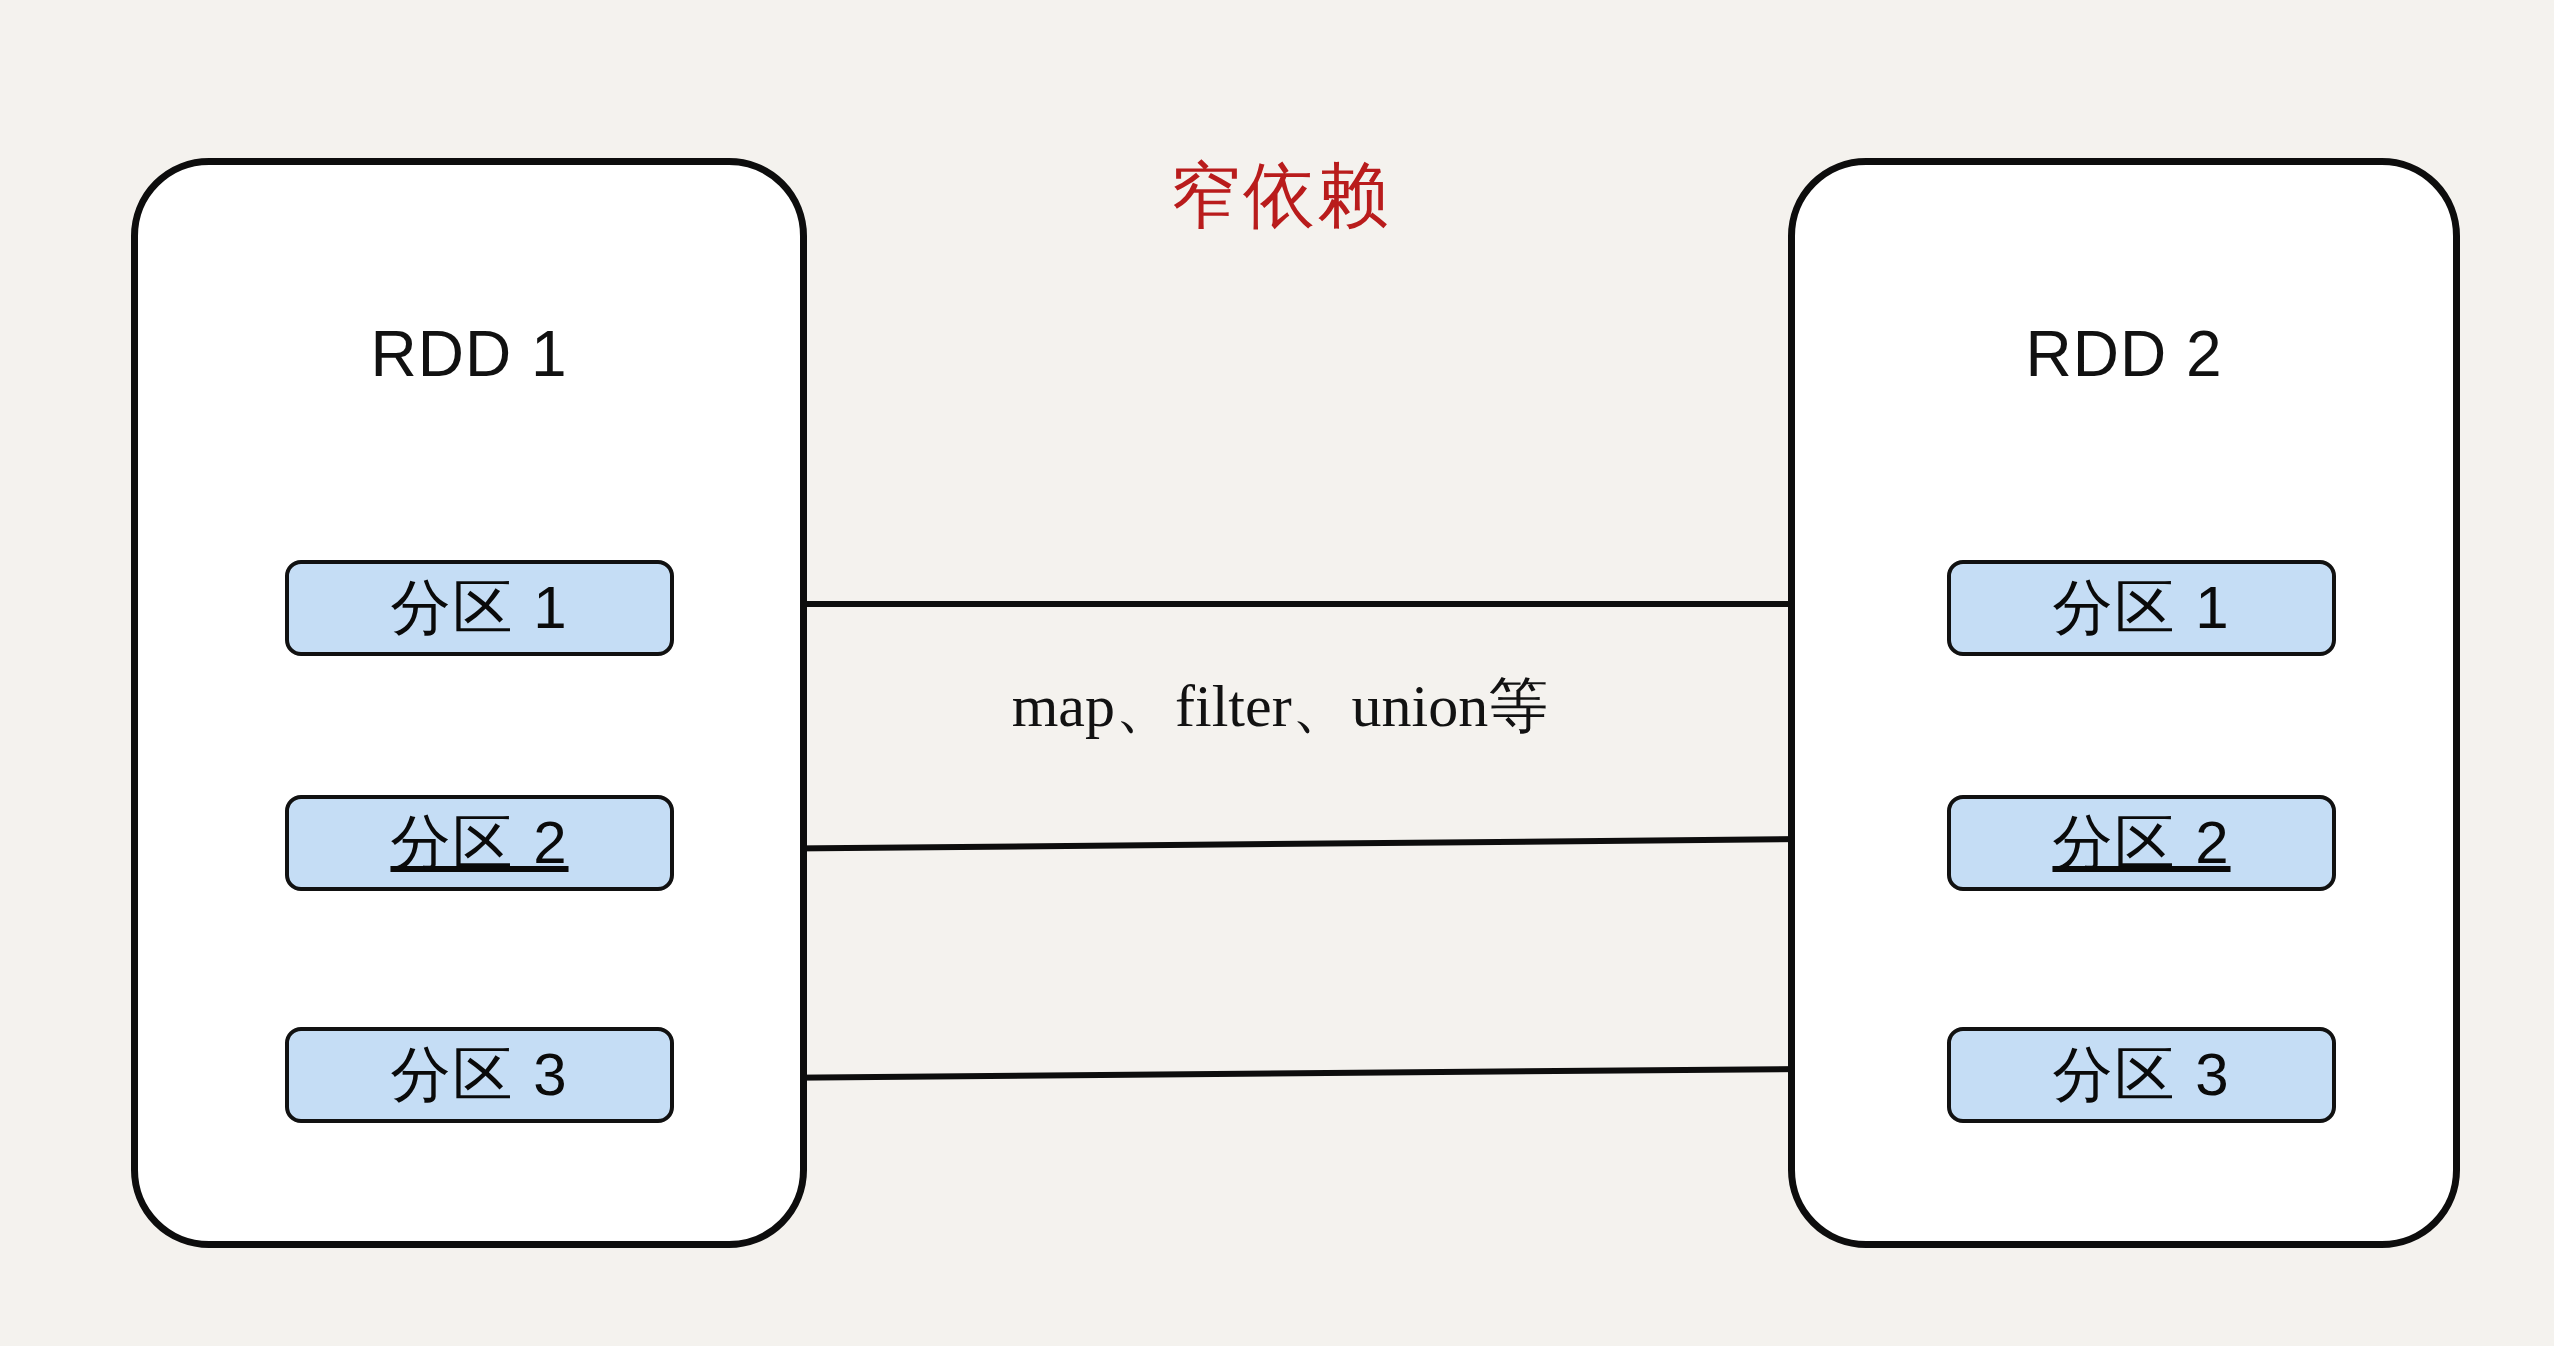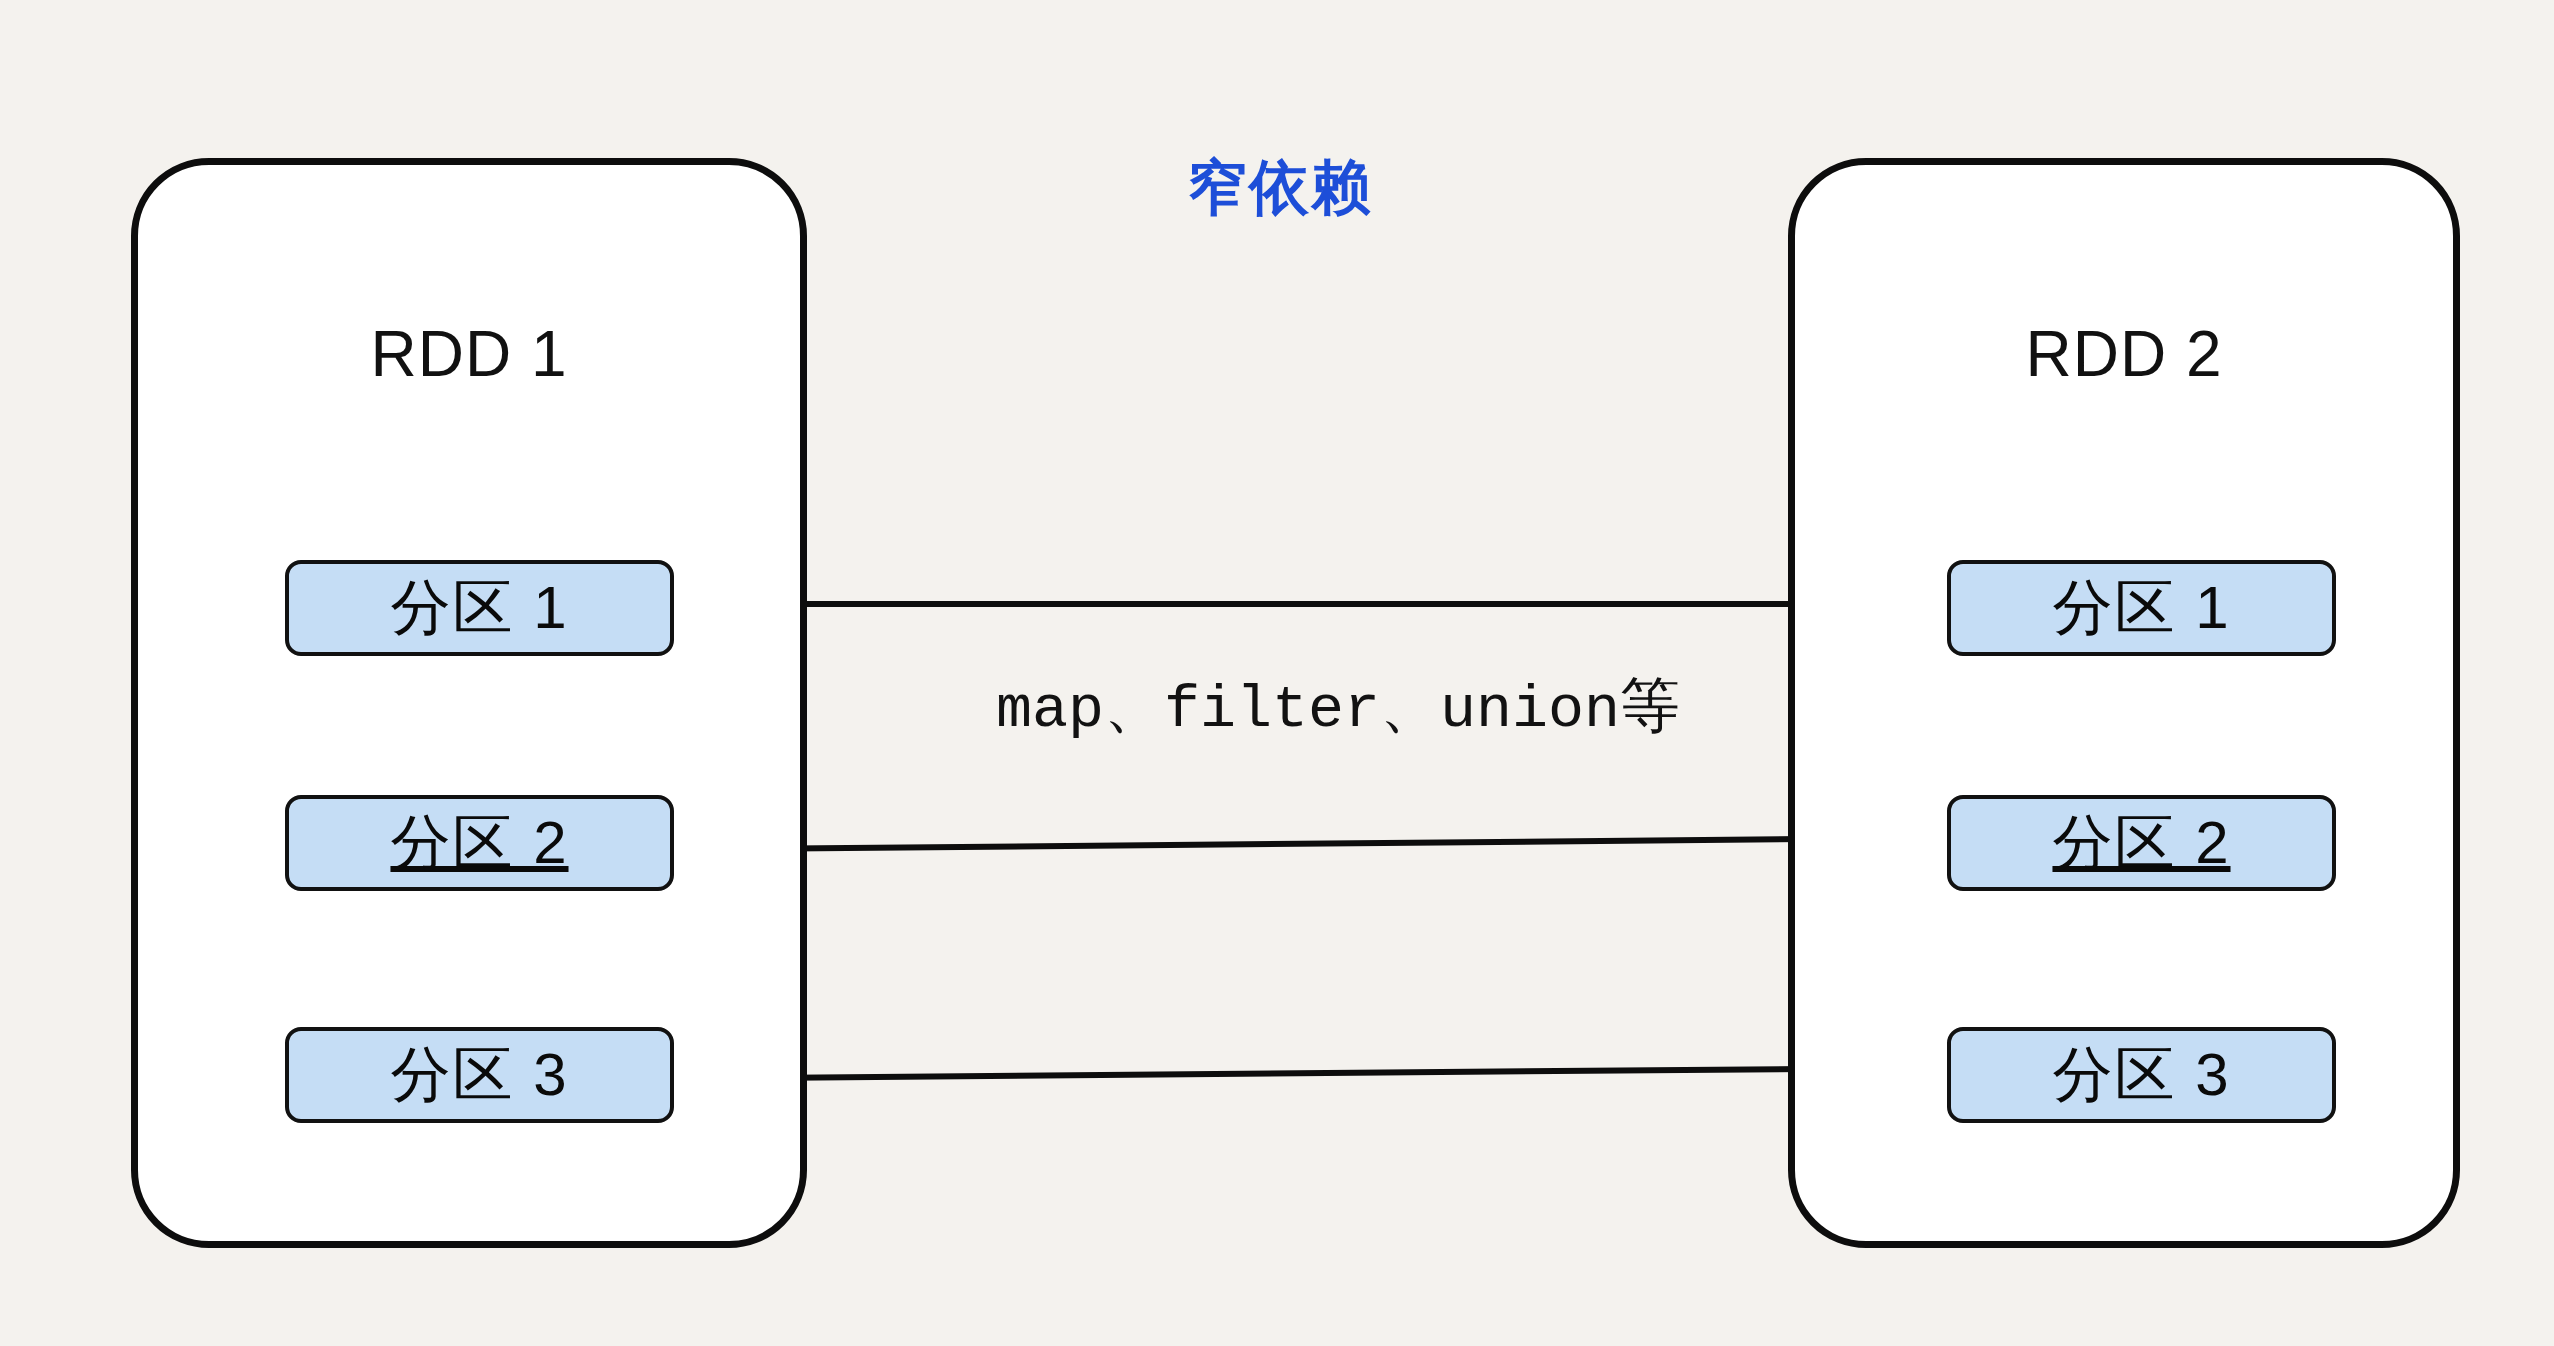--- a/index.html
+++ b/index.html
@@ -90,39 +90,39 @@
   .p-row-1 { top: 395px; }
   .p-row-2 { top: 630px; text-decoration: underline; }
   .p-row-3 { top: 862px; text-align: center; }
 
   #diagram-title {
     position: absolute;
     left: 900px;
     top: 148px;
     width: 760px;
     text-align: center;
-    font-size: 60px;
-    font-weight: 700;
-    color: #1d4ed8;
+    font-size: 72px;
+    font-weight: 400;
+    color: #b91c1c;
     letter-spacing: 2px;
     white-space: nowrap;
     z-index: 3;
     font-family: "Liberation Sans", "DejaVu Sans", sans-serif;
   }
   #edge-label {
     position: absolute;
     left: 880px;
     top: 666px;
     width: 800px;
-    text-align: right;
+    text-align: center;
     font-size: 60px;
     color: #121212;
     white-space: nowrap;
     z-index: 3;
-    font-family: Liberation Mono, monospace;
+    font-family: Liberation Serif, serif;
   }
 </style>
 </head>
 <body>
 
 <div id="canvas">
 
   <svg id="svg-layer" viewBox="0 0 2554 1346" xmlns="http://www.w3.org/2000/svg">
     <defs>
       <marker id="arrowhead" markerWidth="9" markerHeight="9" refX="8.2" refY="4.5" orient="auto" markerUnits="strokeWidth">

